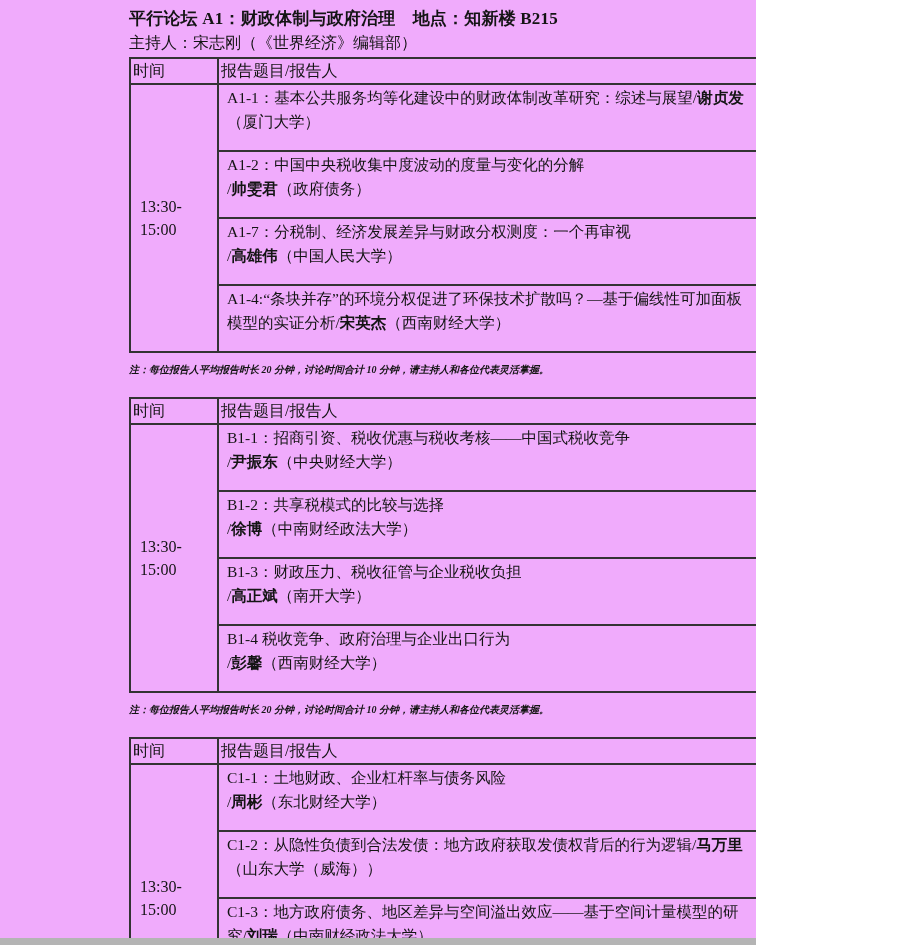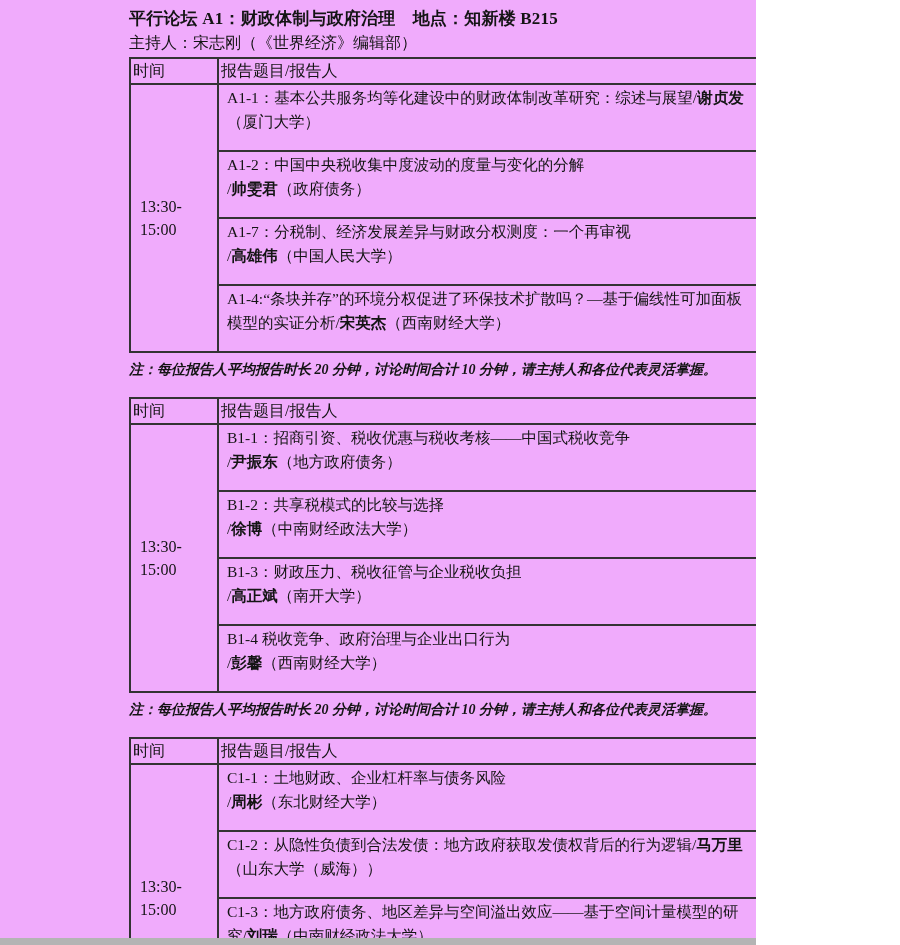--- a/index.html
+++ b/index.html
@@ -14,21 +14,21 @@
 
   table.sched { border-collapse:collapse; width:637px; table-layout:fixed; }
   table.sched td { border:2px solid #333333; }
   tr.hdr td { text-align:left; font-size:16px; height:22px; padding:1px 2px; }
   td.timecol { width:82px; }
   td.timecell { vertical-align:middle; padding:0 2px 0 9px; font-size:16px; line-height:23px; }
   td.paper { font-size:15.5px; line-height:24px; padding:1px 8px 16px 8px; vertical-align:top; }
   .pres .name { font-weight:bold; }
   .pres, .affil { font-style:normal; }
 
-  .note { font-size:14px; line-height:23px; font-weight:bold; font-style:italic; margin:5px 0 16px 0; width:645px; }
+  .note { font-size:10px; line-height:23px; font-weight:bold; font-style:italic; margin:5px 0 16px 0; width:645px; }
   .edge-bar { position:absolute; left:0; bottom:0; width:900px; height:7px; background:#b4b4b4; }
 </style>
 </head>
 <body>
 
 <div class="page">
   <div id="sections">
   <section class="forum">
     <h2 class="heading">平行论坛 A1：财政体制与政府治理　地点：知新楼 B215</h2>
     <div class="moderator"><span class="mod-label">主持人：</span><span>宋志刚（《世界经济》编辑部）</span></div>
@@ -66,21 +66,21 @@
         <tr class="hdr">
           <td class="timecol">时间</td>
           <td>报告题目/报告人</td>
         </tr>
         <tr class="first-row">
           <td class="timecell" rowspan="4">
             <div>13:30-</div>
             <div>15:00</div>
           </td>
 
-  <td class="paper"><span>B1-1：招商引资、税收优惠与税收考核——中国式税收竞争</span><br><span class="pres"><span>/</span><span class="name">尹振东</span><span class="affil">（地方政府债务）</span></span></td>
+  <td class="paper"><span>B1-1：招商引资、税收优惠与税收考核——中国式税收竞争</span><br><span class="pres"><span>/</span><span class="name">尹振东</span><span class="affil">（中央财经大学）</span></span></td>
 </tr>
       <tr>
   <td class="paper"><span>B1-2：共享税模式的比较与选择</span><br><span class="pres"><span>/</span><span class="name">徐博</span><span class="affil">（中南财经政法大学）</span></span></td>
 </tr>
             <tr>
   <td class="paper"><span>B1-3：财政压力、税收征管与企业税收负担</span><br><span class="pres"><span>/</span><span class="name">高正斌</span><span class="affil">（南开大学）</span></span></td>
 </tr>
             <tr>
   <td class="paper"><span>B1-4 税收竞争、政府治理与企业出口行为</span><br><span class="pres"><span>/</span><span class="name">彭馨</span><span class="affil">（西南财经大学）</span></span></td>
 </tr>

